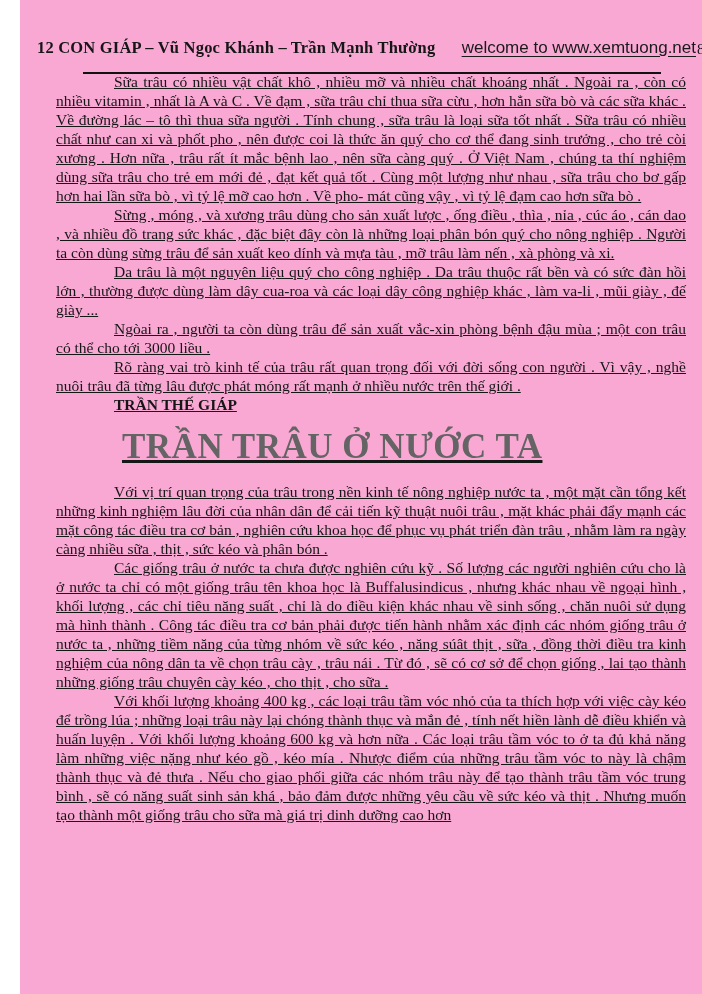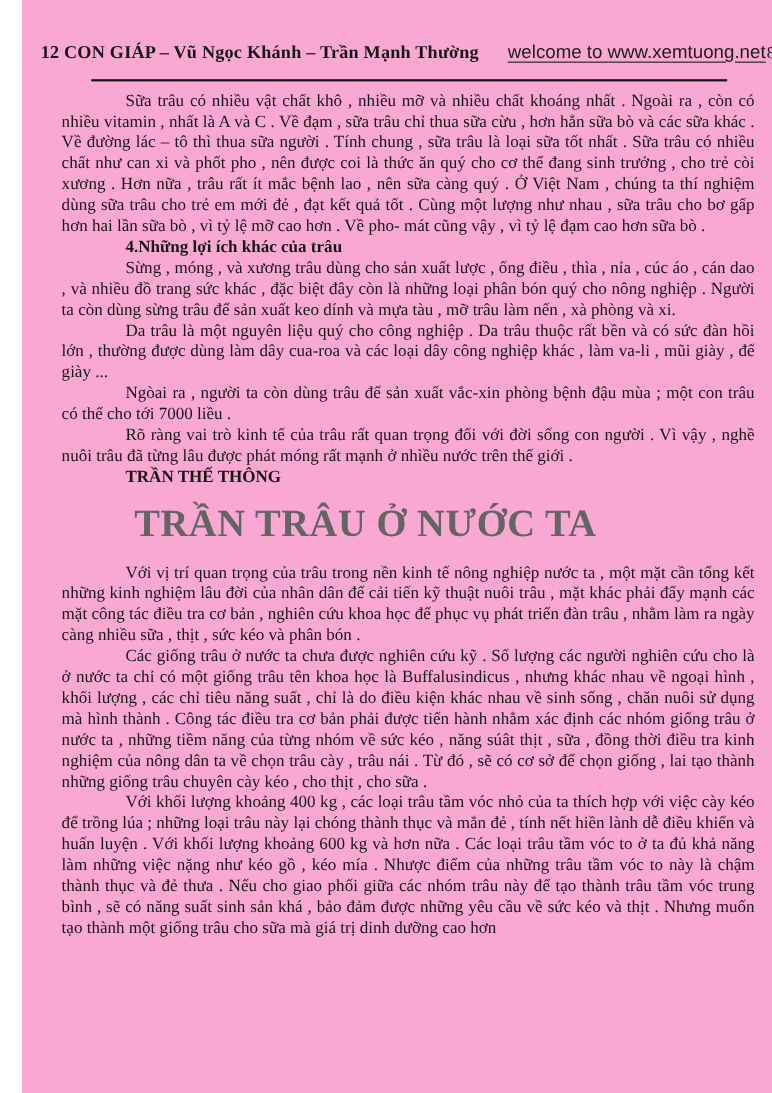--- a/index.html
+++ b/index.html
@@ -41,26 +41,27 @@
   .rule {
     position: absolute;
     top: 72px;
     left: 63px;
     width: 578px;
     height: 0;
     border-top: 2px solid #111111;
   }
   .content {
     position: absolute;
-    top: 82px;
+    top: 72px;
     left: 36px;
     width: 630px;
     font-size: 15.5px;
     line-height: 19px;
     text-align: justify;
+    text-decoration: underline;
   }
   .content p { margin: 0; text-indent: 58px; }
   .section-heading { font-weight: bold; }
   .author { font-weight: bold; }
   .big-title {
     font-size: 35px;
     line-height: 40px;
     font-weight: bold;
     color: #646464;
     margin: 13px 0 15px 66px;
@@ -78,25 +79,24 @@
     <span class="header-right">
       <span class="header-link">welcome to www.xemtuong.net</span>
       <span class="page-number">81</span>
     </span>
   </div>
 
   <div class="rule"></div>
 
   <div class="content">
     <p>Sữa trâu có nhiều vật chất khô , nhiều mỡ và nhiều chất khoáng nhất . Ngoài ra , còn có nhiều vitamin , nhất là A và C . Về đạm , sữa trâu chỉ thua sữa cừu , hơn hẳn sữa bò và các sữa khác . Về đường lác – tô thì thua sữa người . Tính chung , sữa trâu là loại sữa tốt nhất . Sữa trâu có nhiều chất như can xi và phốt pho , nên được coi là thức ăn quý cho cơ thể đang sinh trưởng , cho trẻ còi xương . Hơn nữa , trâu rất ít mắc bệnh lao , nên sữa càng quý . Ở Việt Nam , chúng ta thí nghiệm dùng sữa trâu cho trẻ em mới đẻ , đạt kết quả tốt . Cùng một lượng như nhau , sữa trâu cho bơ gấp hơn hai lần sữa bò , vì tỷ lệ mỡ cao hơn . Về pho- mát cũng vậy , vì tỷ lệ đạm cao hơn sữa bò .</p>
-    <p class="section-heading">4.Những lợi ích khác của trâu</p>
     <p>Sừng , móng , và xương trâu dùng cho sản xuất lược , ống điều , thìa , nỉa , cúc áo , cán dao , và nhiều đồ trang sức khác , đặc biệt đây còn là những loại phân bón quý cho nông nghiệp . Người ta còn dùng sừng trâu để sản xuất keo dính và mựa tàu , mỡ trâu làm nến , xà phòng và xi.</p>
     <p>Da trâu là một nguyên liệu quý cho công nghiệp . Da trâu thuộc rất bền và có sức đàn hồi lớn , thường được dùng làm dây cua-roa và các loại dây công nghiệp khác , làm va-li , mũi giày , đế giày ...</p>
-    <p>Ngòai ra , người ta còn dùng trâu để sản xuất vắc-xin phòng bệnh đậu mùa ; một con trâu có thể cho tới 7000 liều .</p>
+    <p>Ngòai ra , người ta còn dùng trâu để sản xuất vắc-xin phòng bệnh đậu mùa ; một con trâu có thể cho tới 3000 liều .</p>
     <p>Rõ ràng vai trò kinh tế của trâu rất quan trọng đối với đời sống con người . Vì vậy , nghề nuôi trâu đã từng lâu được phát móng rất mạnh ở nhìều nước trên thế giới .</p>
-    <p class="author">TRẦN THẾ THÔNG</p>
+    <p class="author">TRẦN THẾ GIÁP</p>
     <div class="big-title">TRẦN TRÂU Ở NƯỚC TA</div>
     <p>Với vị trí quan trọng của trâu trong nền kinh tế nông nghiệp nước ta , một mặt cần tổng kết những kinh nghiệm lâu đời của nhân dân để cải tiến kỹ thuật nuôi trâu , mặt khác phải đẩy mạnh các mặt công tác điều tra cơ bản , nghiên cứu khoa học để phục vụ phát triển đàn trâu , nhằm làm ra ngày càng nhiều sữa , thịt , sức kéo và phân bón .</p>
     <p>Các giống trâu ở nước ta chưa được nghiên cứu kỹ . Số lượng các người nghiên cứu cho là ở nước ta chỉ có một giống trâu tên khoa học là Buffalusindicus , nhưng khác nhau về ngoại hình , khối lượng , các chỉ tiêu năng suất , chỉ là do điều kiện khác nhau về sinh sống , chăn nuôi sử dụng mà hình thành . Công tác điều tra cơ bản phải được tiến hành nhằm xác định các nhóm giống trâu ở nước ta , những tiềm năng của từng nhóm về sức kéo , năng súât thịt , sữa , đồng thời điều tra kinh nghiệm của nông dân ta về chọn trâu cày , trâu nái . Từ đó , sẽ có cơ sở để chọn giống , lai tạo thành những giống trâu chuyên cày kéo , cho thịt , cho sữa .</p>
     <p>Với khối lượng khoảng 400 kg , các loại trâu tầm vóc nhỏ của ta thích hợp với việc cày kéo để trồng lúa ; những loại trâu này lại chóng thành thục và mắn đẻ , tính nết hiền lành dễ điều khiển và huấn luyện . Với khối lượng khoảng 600 kg và hơn nữa . Các loại trâu tầm vóc to ở ta đủ khả năng làm những việc nặng như kéo gồ , kéo mía . Nhược điểm của những trâu tầm vóc to này là chậm thành thục và đẻ thưa . Nếu cho giao phối giữa các nhóm trâu này để tạo thành trâu tầm vóc trung bình , sẽ có năng suất sinh sản khá , bảo đảm được những yêu cầu về sức kéo và thịt . Nhưng muốn tạo thành một giống trâu cho sữa mà giá trị dinh dưỡng cao hơn</p>
   </div>
 
 </div>
 
 </body></html>

